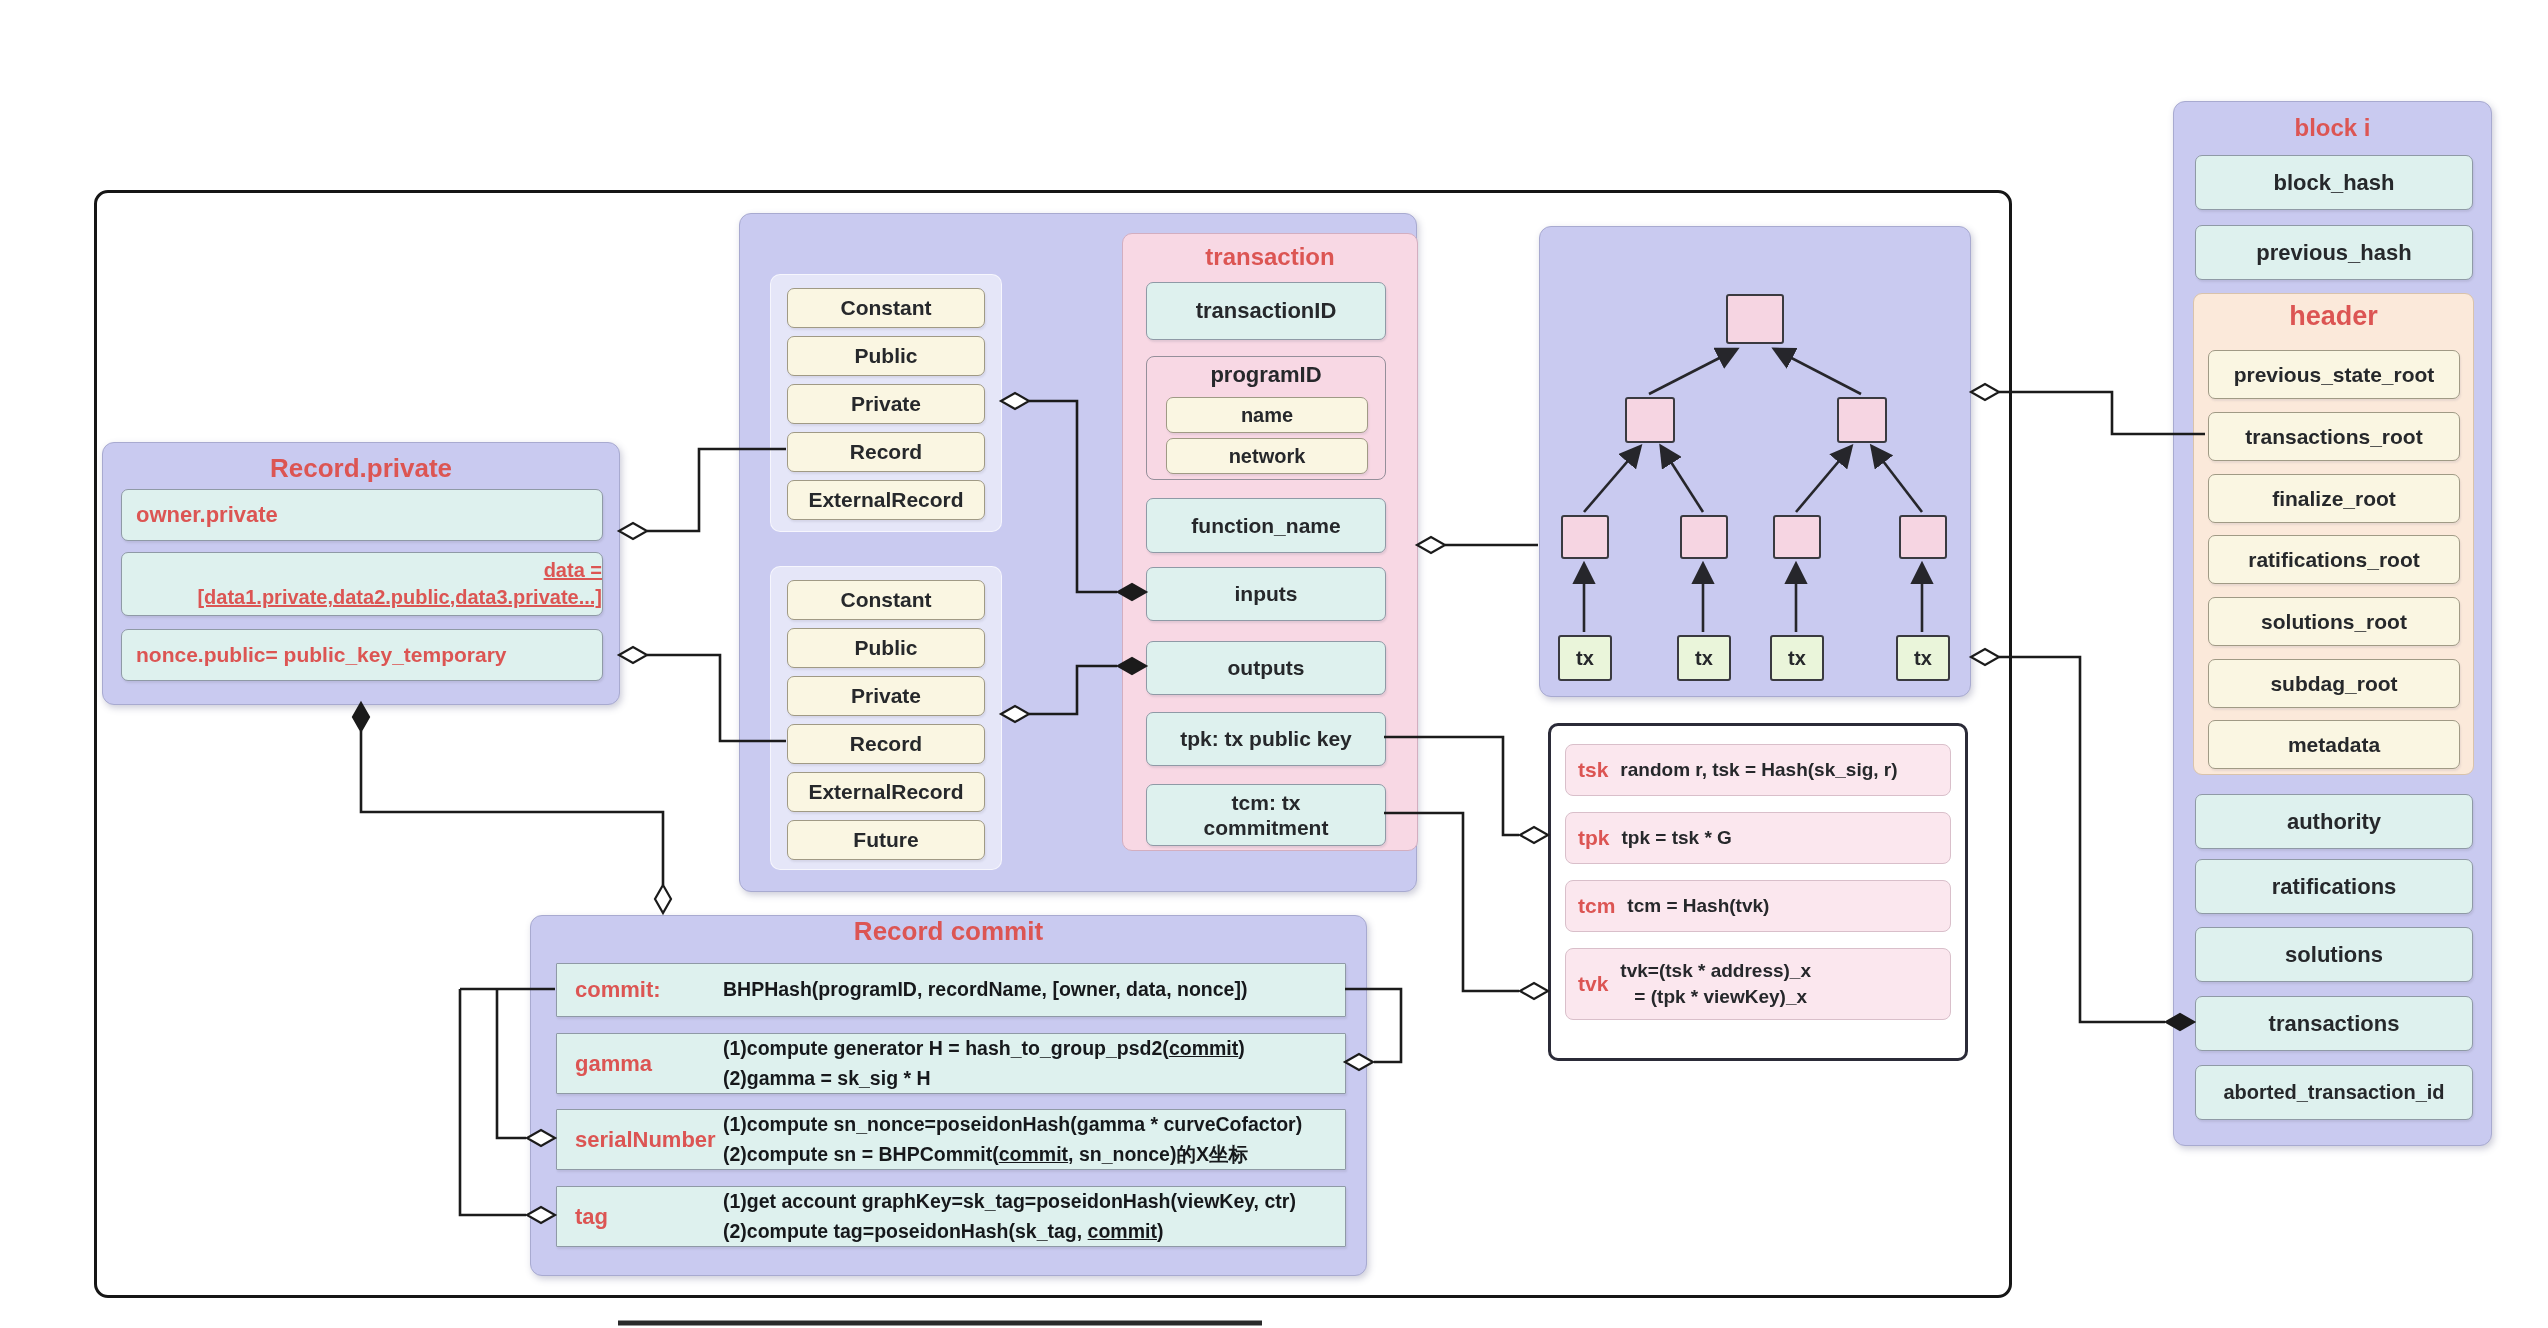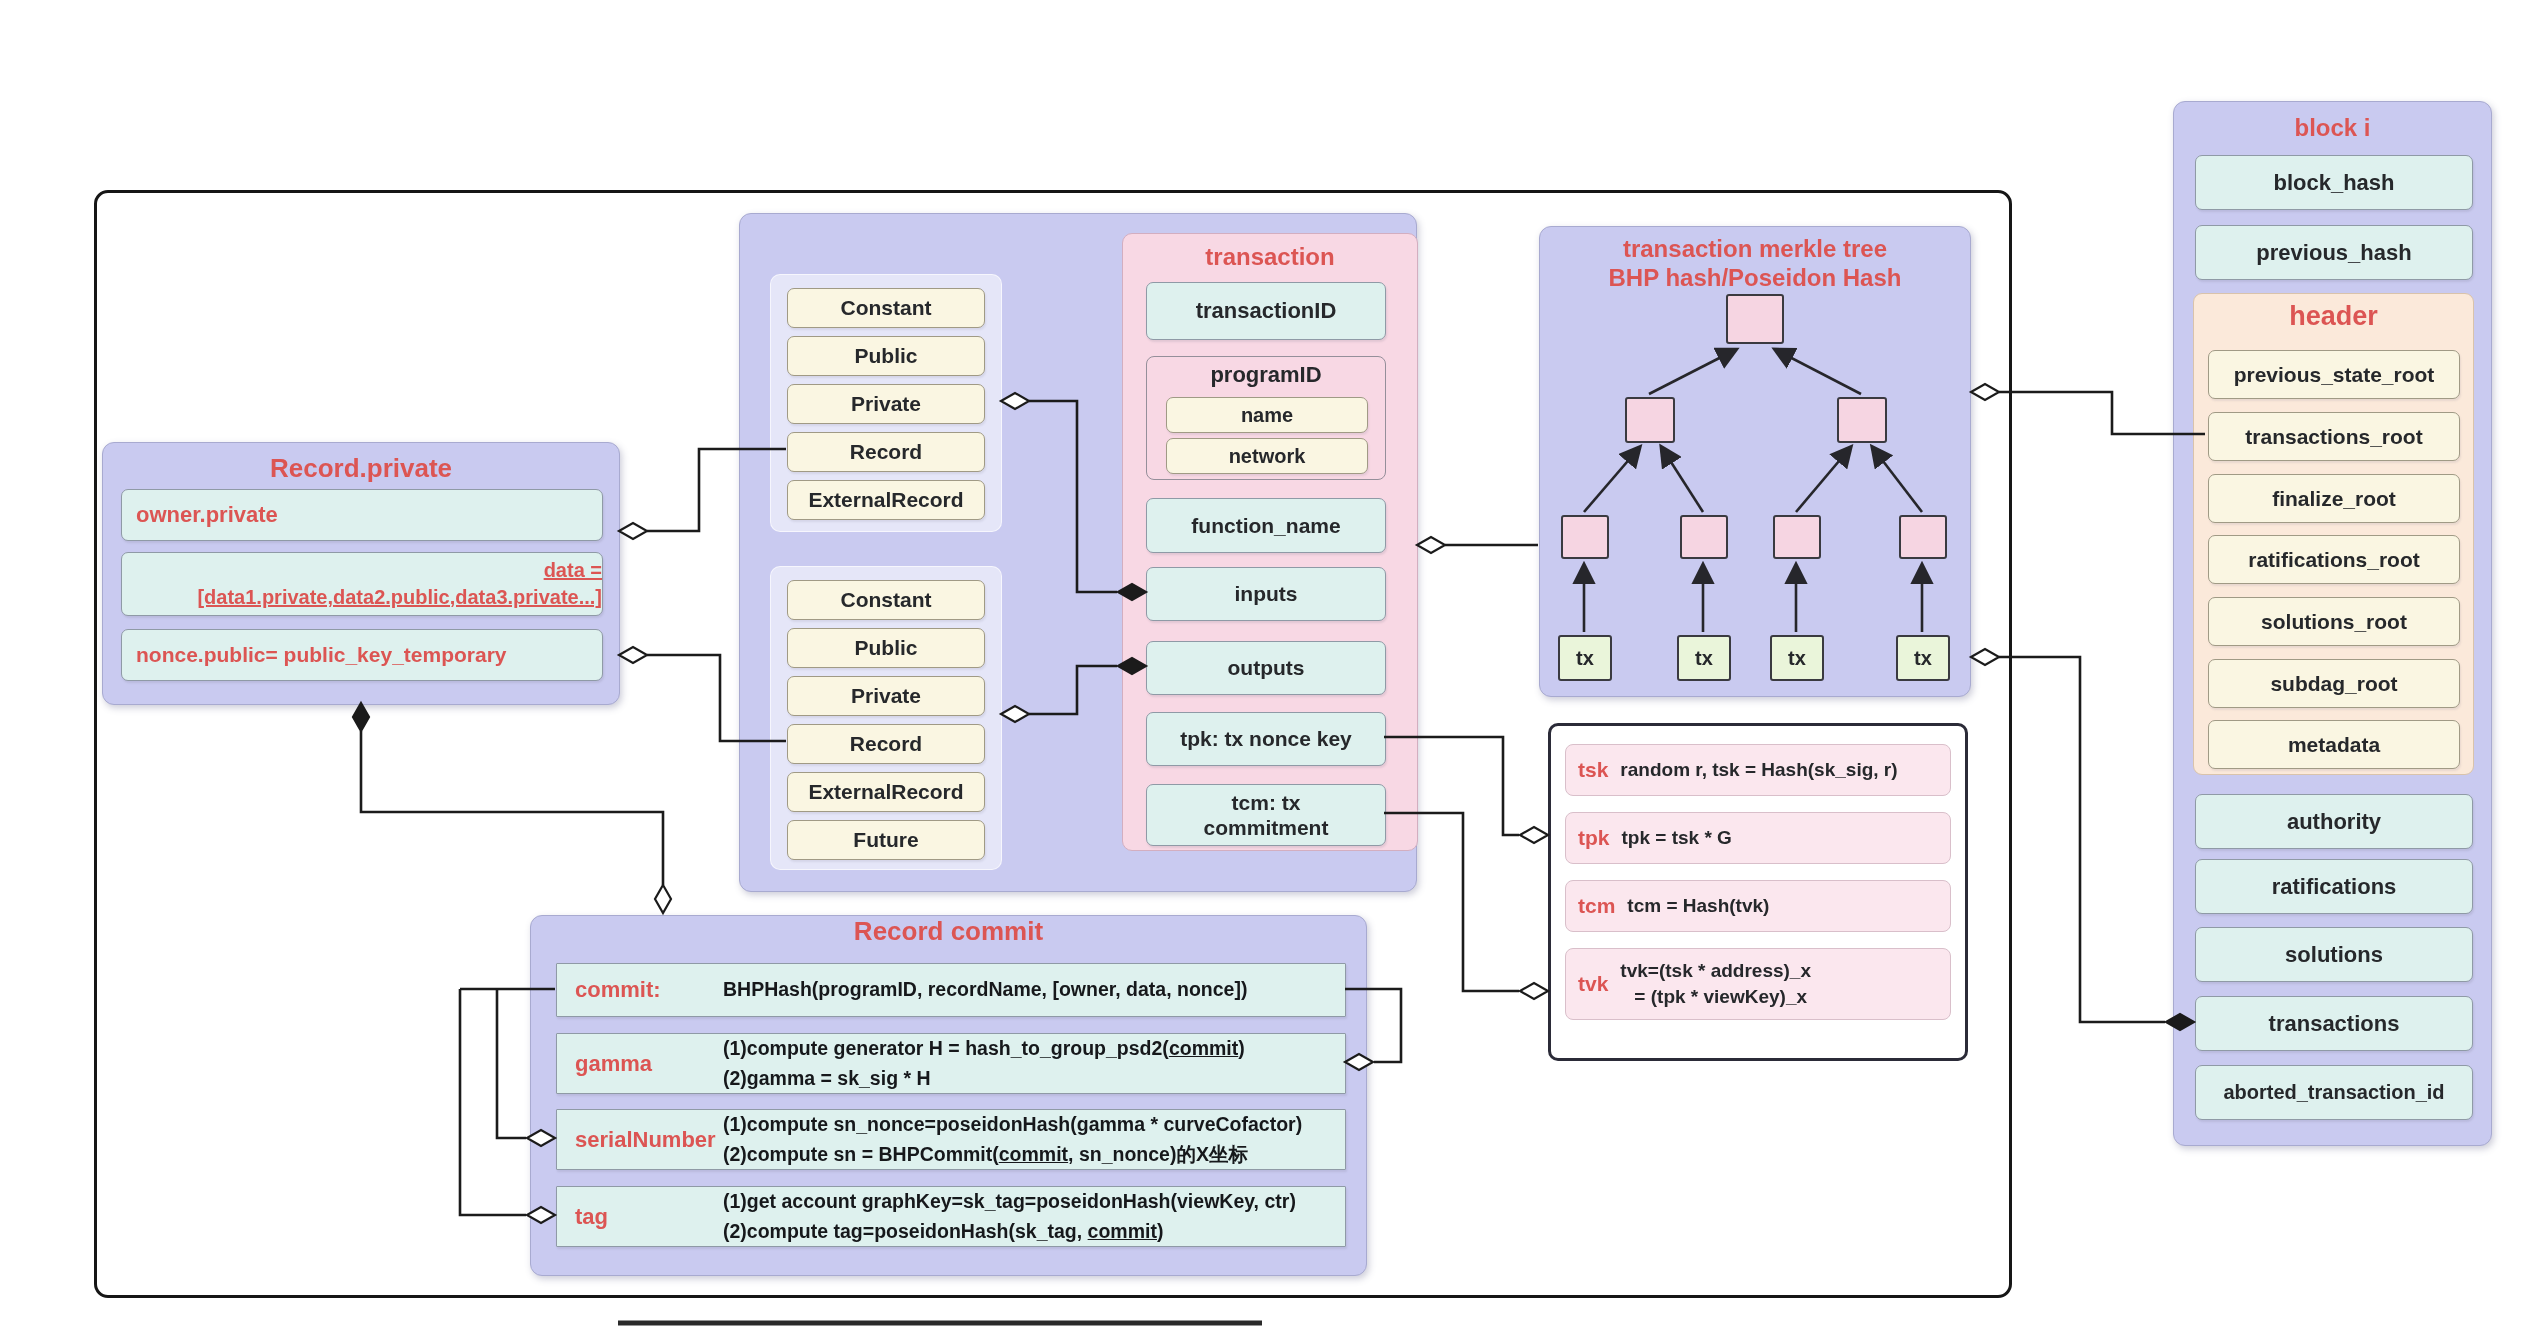--- a/index.html
+++ b/index.html
@@ -79,33 +79,29 @@
       <div class="ptitle" style="font-size:24px;margin-top:9px">transaction</div>
       <div class="cyanfield" style="left:23px;top:48px;width:240px;height:58px;font-size:22px">transactionID</div>
       <div class="pinkinner" style="left:23px;top:122px;width:240px;height:124px">
         <div style="text-align:center;margin-top:5px;font-size:22px;font-weight:bold;color:#26282b">programID</div>
         <div class="creamfield" style="left:19px;top:40px;width:202px;height:36px;font-size:20px">name</div>
         <div class="creamfield" style="left:19px;top:81px;width:202px;height:36px;font-size:20px">network</div>
       </div>
       <div class="cyanfield" style="left:23px;top:264px;width:240px;height:55px;font-size:21px">function_name</div>
       <div class="cyanfield" style="left:23px;top:333px;width:240px;height:54px;font-size:21px">inputs</div>
       <div class="cyanfield" style="left:23px;top:407px;width:240px;height:54px;font-size:21px">outputs</div>
-      <div class="cyanfield" style="left:23px;top:478px;width:240px;height:54px;font-size:21px">tpk: tx nonce key</div>
+      <div class="cyanfield" style="left:23px;top:478px;width:240px;height:54px;font-size:21px">tpk: tx public key</div>
       <div class="cyanfield" style="left:23px;top:550px;width:240px;height:62px;font-size:21px;flex-direction:column;line-height:1.2">
         <span>tcm: tx</span>
         <span>commitment</span>
       </div>
     </div>
   </div>
 
   <div class="lav panel z10" style="left:1539px;top:226px;width:432px;height:471px">
-    <div class="ptitle" style="font-size:24px;margin-top:8px;line-height:1.2">
-      <span style="display:block">transaction merkle tree</span>
-      <span style="display:block">BHP hash/Poseidon Hash</span>
-    </div>
     <div class="mnode" style="left:186px;top:67px;width:58px;height:50px"></div>
     <div class="mnode" style="left:85px;top:170px;width:50px;height:46px"></div>
     <div class="mnode" style="left:297px;top:170px;width:50px;height:46px"></div>
     <div class="mnode" style="left:21px;top:288px;width:48px;height:44px"></div>
     <div class="mnode" style="left:140px;top:288px;width:48px;height:44px"></div>
     <div class="mnode" style="left:233px;top:288px;width:48px;height:44px"></div>
     <div class="mnode" style="left:359px;top:288px;width:48px;height:44px"></div>
     <div class="mleaf" style="left:18px;top:408px;width:54px;height:46px">tx</div>
     <div class="mleaf" style="left:137px;top:408px;width:54px;height:46px">tx</div>
     <div class="mleaf" style="left:230px;top:408px;width:54px;height:46px">tx</div>

